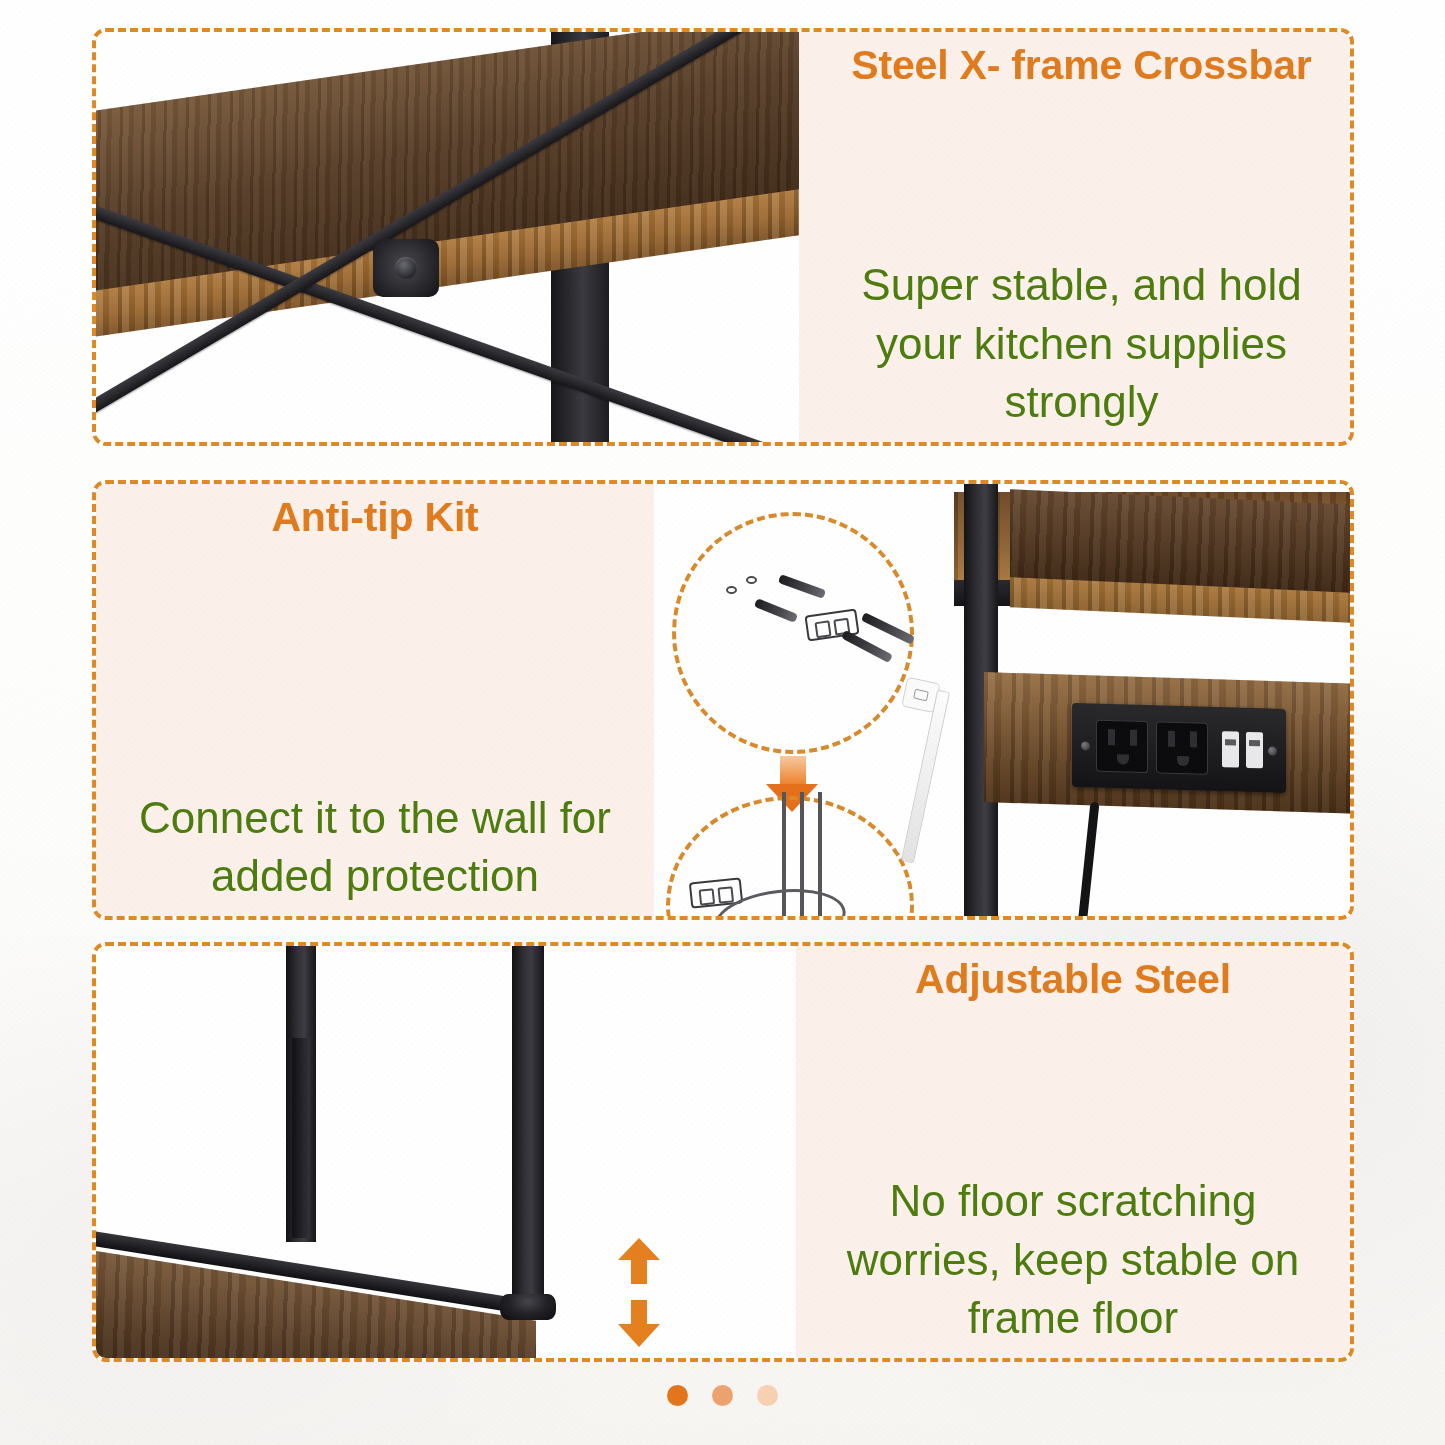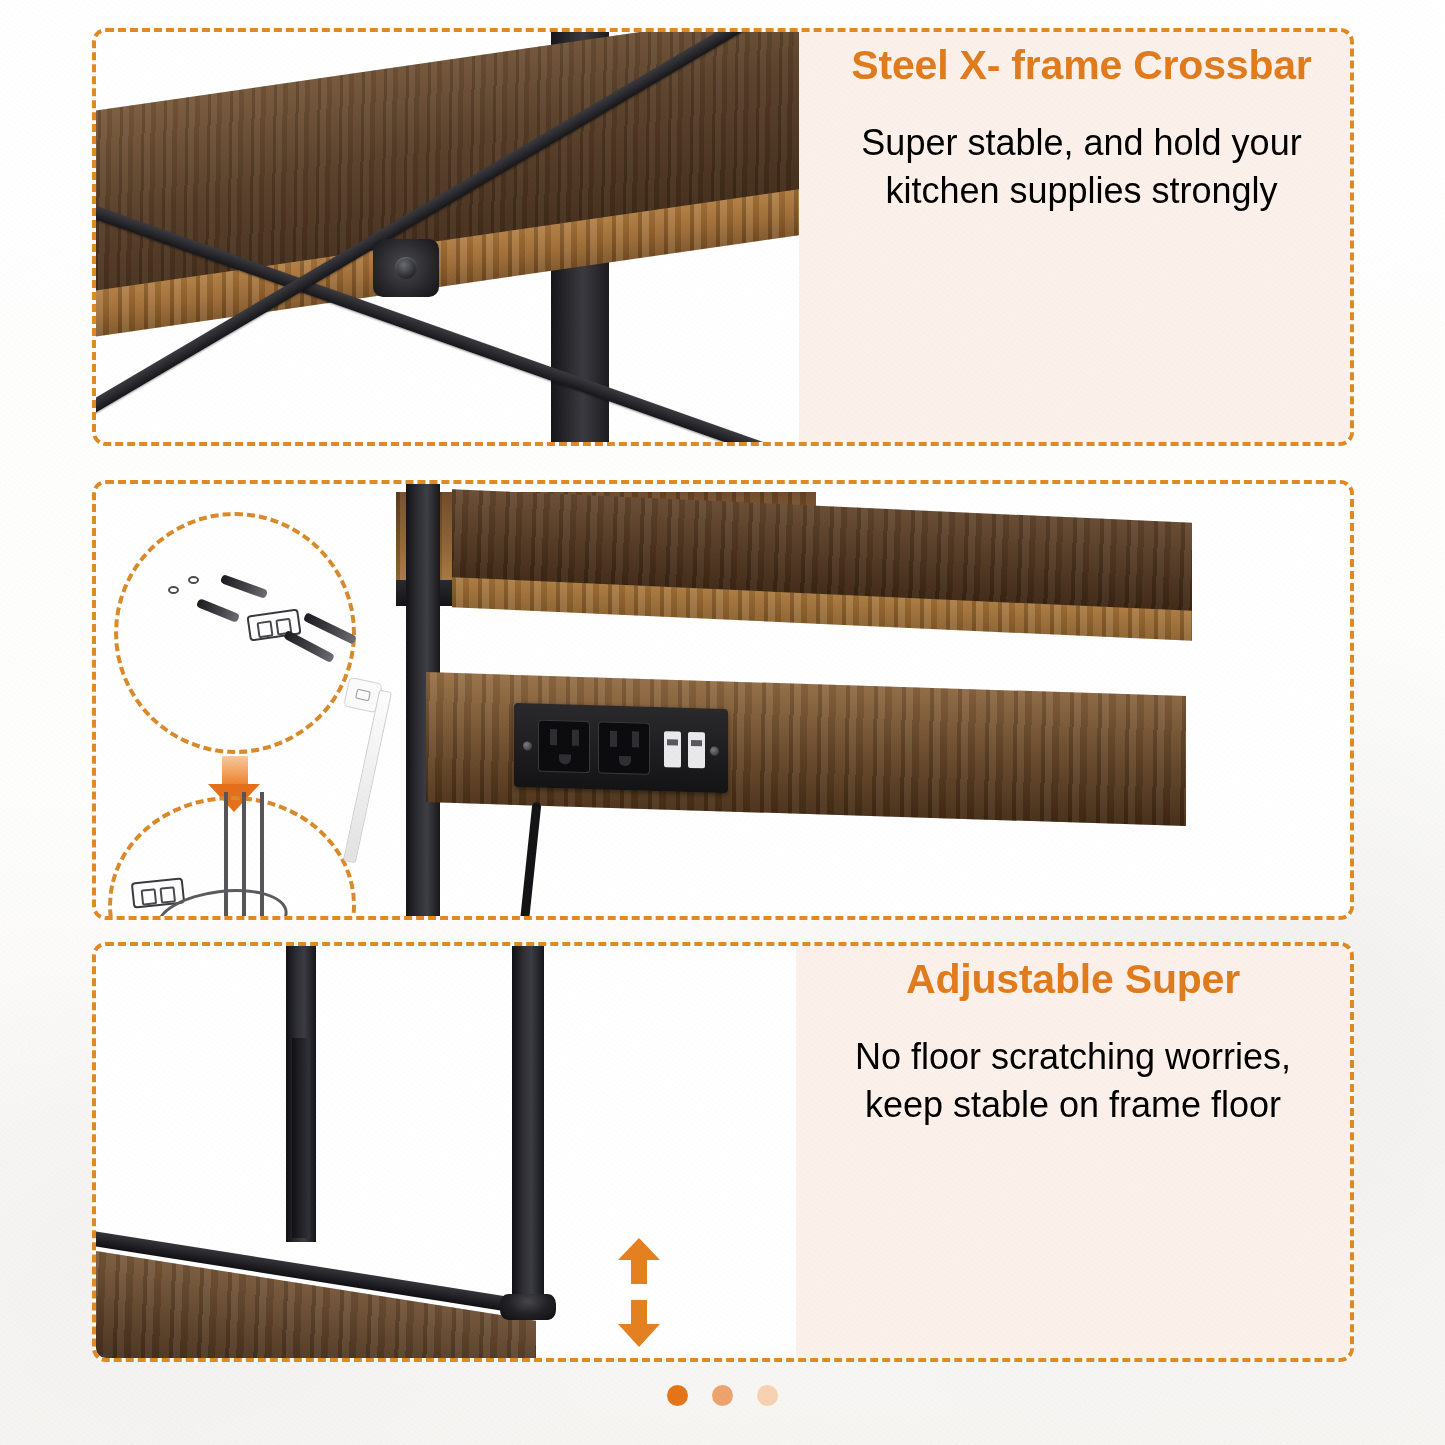--- a/index.html
+++ b/index.html
@@ -35,29 +35,29 @@
     display:flex;
   }
   #panel-1 { left:92px;  top:28px;   width:1262px; height:418px; }
   #panel-2 { left:92px;  top:480px;  width:1262px; height:440px; }
   #panel-3 { left:92px;  top:942px;  width:1262px; height:420px; }
 
   .photo-zone { position:relative; height:100%; overflow:hidden; background:#ffffff; flex:0 0 auto; }
   .text-zone {
     position:relative; height:100%; flex:1 1 auto;
     background:#FBF1EA;
-    display:flex; flex-direction:column; align-items:center; justify-content:flex-start;
+    display:flex; flex-direction:column; align-items:center; justify-content:space-between;
     padding:10px 26px;
   }
   .feat-title {
     color:#E07B1E; font-weight:bold; font-size:41px; line-height:1.15;
     text-align:center; letter-spacing:-.2px; white-space:nowrap;
   }
   .feat-desc {
-    color:#000000; font-size:36px; line-height:1.33; text-align:center;
+    color:#4d7c0f; font-size:44px; line-height:1.33; text-align:center;
     margin-top:30px; max-width:100%;
   }
 
   
   #p1-photo { width:703px; }
   .p1-stage { position:absolute; inset:0; }
   
   .p1-post {
     position:absolute; left:455px; top:-4px; width:58px; height:426px;
     background:linear-gradient(90deg,#17171a 0%,#2b2b30 32%,#3a3a40 55%,#1d1d21 100%);
@@ -312,20 +312,24 @@
         <div class="p1-hub"></div>
       </div>
     </div>
     <div class="text-zone" id="p1-text">
       <div class="feat-title">Steel X- frame Crossbar</div>
       <div class="feat-desc">Super stable, and hold your kitchen supplies strongly</div>
     </div>
   </section>
 
   <section class="panel" id="panel-2">
+    <div class="text-zone" id="p2-text">
+      <div class="feat-title">Anti-tip Kit</div>
+      <div class="feat-desc">Connect it to the wall for added protection</div>
+    </div>
     <div class="photo-zone" id="p2-photo">
       <div class="p2-stage">
 
         <div class="dash-circle" id="p2-circle-top"></div>
         <div class="hw washer" style="left:72px;  top:102px;"></div>
         <div class="hw washer" style="left:92px;  top:92px;"></div>
         <div class="hw screw" style="left:100px; top:122px; width:44px; transform:rotate(22deg);"></div>
         <div class="hw screw" style="left:124px; top:98px;  width:48px; transform:rotate(20deg);"></div>
         <div class="plate" style="left:152px; top:128px; transform:rotate(-8deg);"></div>
         <div class="hw screw" style="left:186px; top:158px; width:54px; transform:rotate(28deg);"></div>
@@ -382,21 +386,21 @@
               <div class="sh"></div>
             </div>
           <div class="arw dn">
               <div class="sh"></div>
               <div class="hd"></div>
             </div>
         </div>
       </div>
     </div>
     <div class="text-zone" id="p3-text">
-      <div class="feat-title">Adjustable Super</div>
+      <div class="feat-title">Adjustable Steel</div>
       <div class="feat-desc">No floor scratching worries, keep stable on frame floor</div>
     </div>
   </section>
 
   <div id="carousel">
     <span class="dot" id="dot-0" style="background: rgb(228, 117, 26);"></span>
     <span class="dot" id="dot-1" style="background: rgb(237, 163, 110);"></span>
     <span class="dot" id="dot-2" style="background: rgb(248, 209, 179);"></span>
   </div>
 

